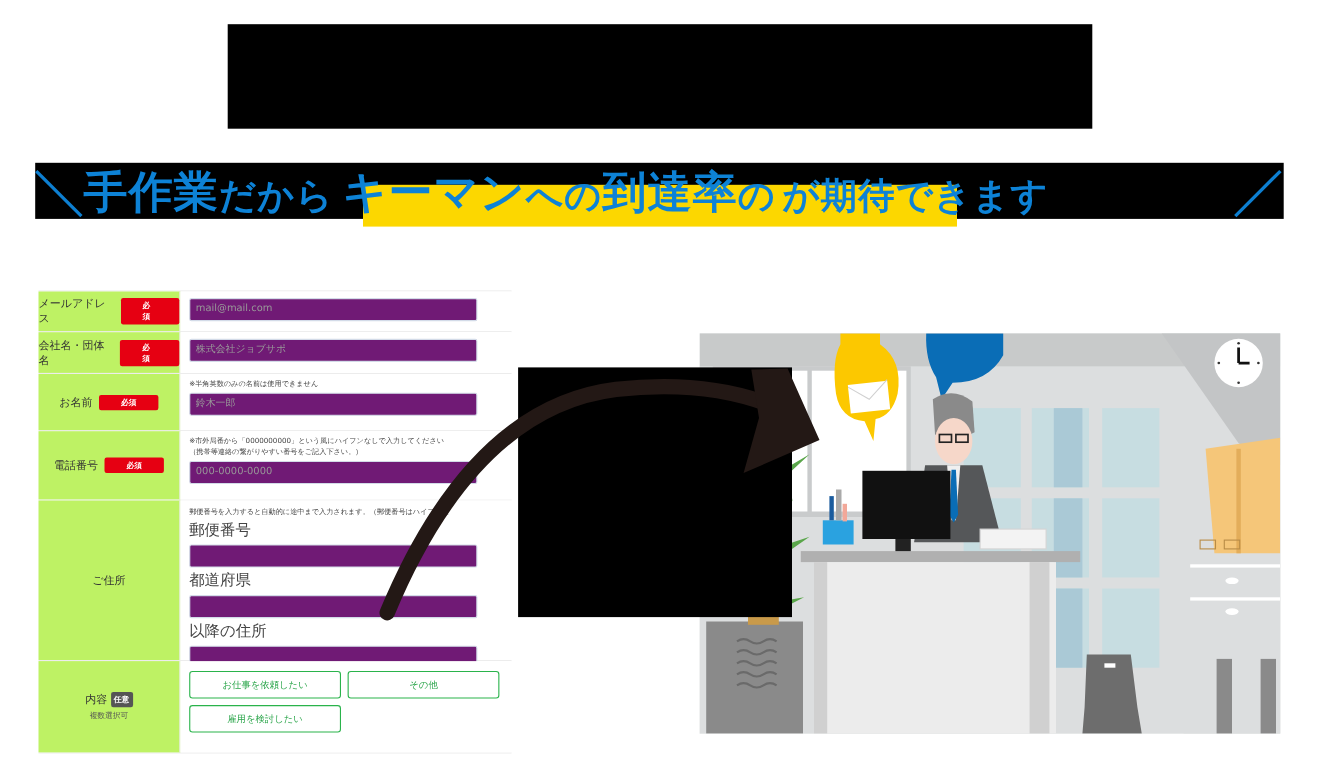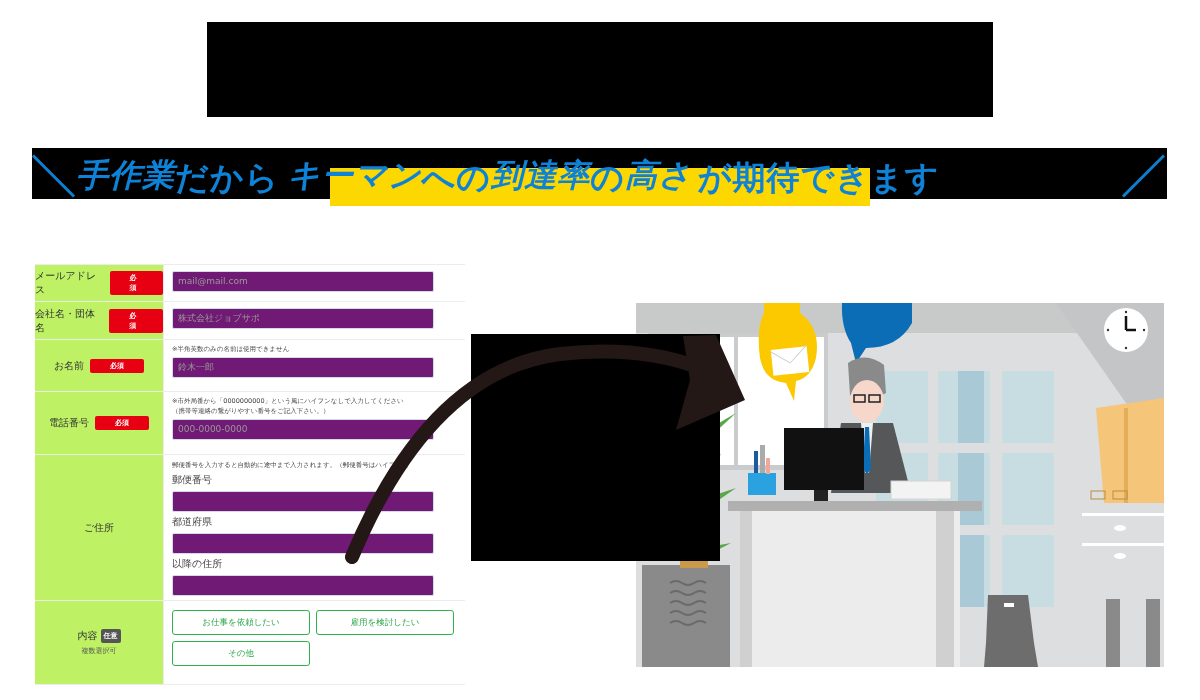--- a/index.html
+++ b/index.html
@@ -10,35 +10,35 @@
   .title-text { position: absolute; left: 0; right: 0; color: #000; text-align: center; font-weight: bold; }
   .title-line1 { top: 6px; font-size: 34px; }
   .title-line2 { top: 52px; font-size: 34px; }
 
   .sub-bar { position: absolute; left: 32px; top: 148px; width: 1135px; height: 51px; background: #000; }
   .sub-highlight { position: absolute; left: 330px; top: 168px; width: 540px; height: 38px; background: #fcd700; }
   .sub-slash { position: absolute; top: 150px; width: 3px; height: 58px; background: #0d7fd1; }
   .sub-slash.left { left: 52px; transform: rotate(-45deg); transform-origin: center; top: 147px; left: 52px; }
   .sub-slash.right { left: 1142px; transform: rotate(45deg); top: 147px; }
   .sub-text { position: absolute; left: 76px; top: 150px; height: 50px; display: flex; align-items: flex-end; color: #0d82d6; font-weight: bold; white-space: nowrap; }
-  .sub-text .big { font-size: 32px; line-height: 50px; letter-spacing: 1px; font-style: italic; }
+  .sub-text .big { font-size: 40px; line-height: 50px; letter-spacing: 1px; }
   .sub-text .small { font-size: 33px; line-height: 44px; letter-spacing: 1px; }
 
   
   .form { position: absolute; left: 35px; top: 264px; width: 430px; border-top: 1px solid #ececec; }
   .row { display: flex; border-bottom: 1px solid #ececec; }
   .row-label { width: 129px; background: #bef264; display: flex; flex-direction: column; align-items: center; justify-content: center; font-size: 10px; color: #333; border-right: 1px solid #ececec; }
   .row-label .lbl-line { display: flex; align-items: center; gap: 6px; }
   .badge-req { background: #e60012; color: #fff; font-size: 7px; border-radius: 2px; padding: 2px 20px; font-weight: bold; }
   .badge-opt { background: #555; color: #fff; font-size: 7px; border-radius: 2px; padding: 2px 3px; font-weight: bold; }
   .note-small { font-size: 7px; color: #555; margin-top: 3px; }
   .row-field { flex: 1; padding: 6px 6px 6px 8px; background: #fff; }
   .input { display: block; width: 262px; height: 21px; background: #701a75; border: 1px solid #d3dbe8; border-radius: 2px; font-size: 9px; color: #999; padding: 0 5px; line-height: 19px; }
   .hint { font-size: 6.5px; color: #444; line-height: 10px; margin-bottom: 3px; }
-  .sublabel { font-size: 10px; color: #444; margin: 3px 0 4px 0; }
+  .sublabel { font-size: 14px; color: #444; margin: 3px 0 4px 0; }
   .choice-grid { display: flex; flex-wrap: wrap; gap: 6px 6px; padding-top: 1px; }
   .choice { width: 138px; height: 25px; border: 1.5px solid #2ab34b; border-radius: 3px; color: #2aa54a; font-size: 8.5px; font-weight: normal; display: flex; align-items: center; justify-content: center; background: #fff; }
 
   
   .illus { position: absolute; left: 636px; top: 303px; width: 528px; height: 364px; background: #dcdedf; overflow: hidden; }
   .black-box { position: absolute; left: 471px; top: 334px; width: 249px; height: 227px; background: #000; }
 </style>
 </head>
 <body>
 
@@ -51,21 +51,20 @@
 <div class="sub-highlight"></div>
 <div class="sub-slash left"></div>
 <div class="sub-slash right"></div>
 <div class="sub-text">
   <span class="big">手作業</span>
   <span class="small">だから</span>
   <span class="big" style="margin-left:8px">キーマン</span>
   <span class="small">への</span>
   <span class="big">到達率</span>
   <span class="small">の</span>
-  <span class="big">高さ</span>
   <span class="small" style="margin-left:6px">が期待できます</span>
 </div>
 
 <div class="form">
 
   <div class="row" style="height:37px">
     <div class="row-label">
       <div class="lbl-line">
         <span>メールアドレス</span>
         <span class="badge-req">必須</span>
@@ -134,22 +133,22 @@
     <div class="row-label">
       <div class="lbl-line" style="gap:3px">
         <span>内容</span>
         <span class="badge-opt">任意</span>
       </div>
       <div class="note-small">複数選択可</div>
     </div>
     <div class="row-field" style="padding-top:8px">
       <div class="choice-grid">
         <div class="choice">お仕事を依頼したい</div>
+        <div class="choice">その他</div>
         <div class="choice">雇用を検討したい</div>
-        <div class="choice">その他</div>
       </div>
     </div>
   </div>
 </div>
 
 <div class="illus">
   <svg width="528" height="364" viewBox="0 0 528 364">
 
     <rect x="0" y="0" width="528" height="30" fill="#c8caca"></rect>
 

